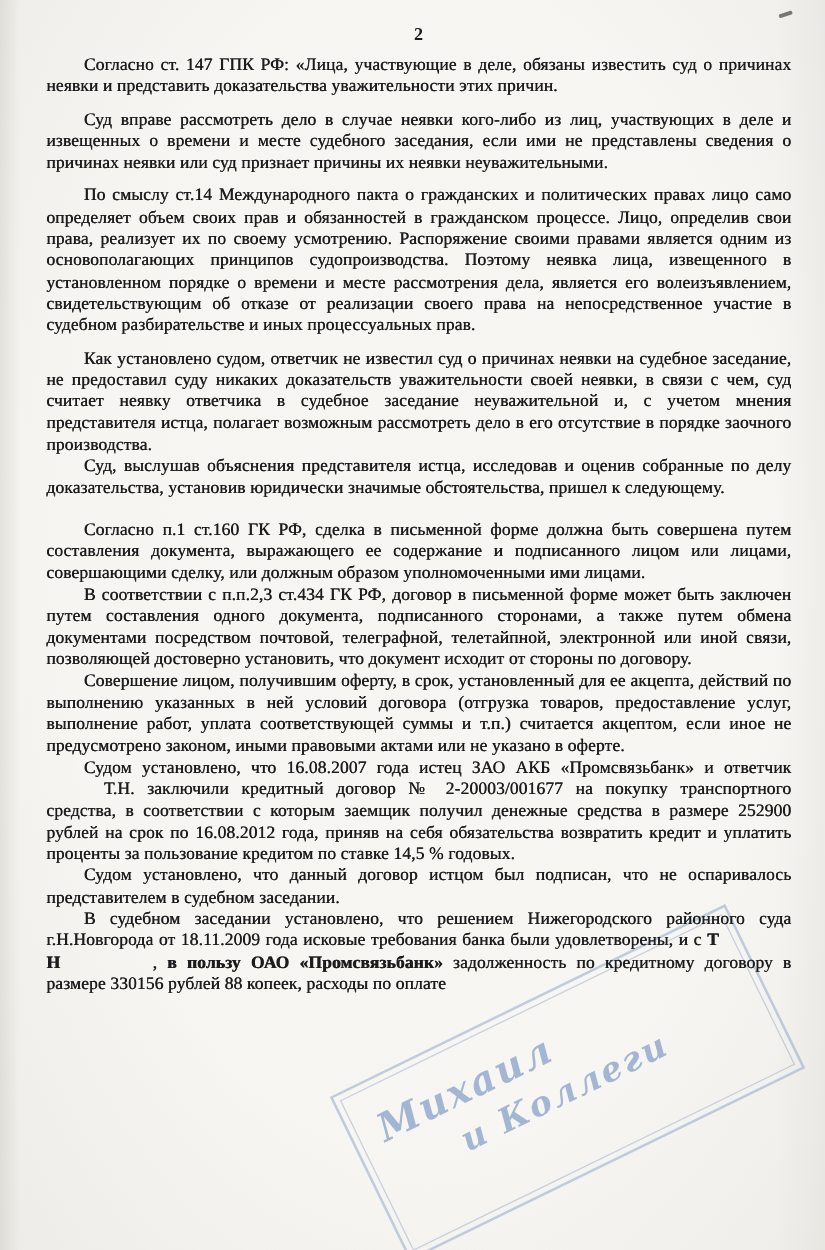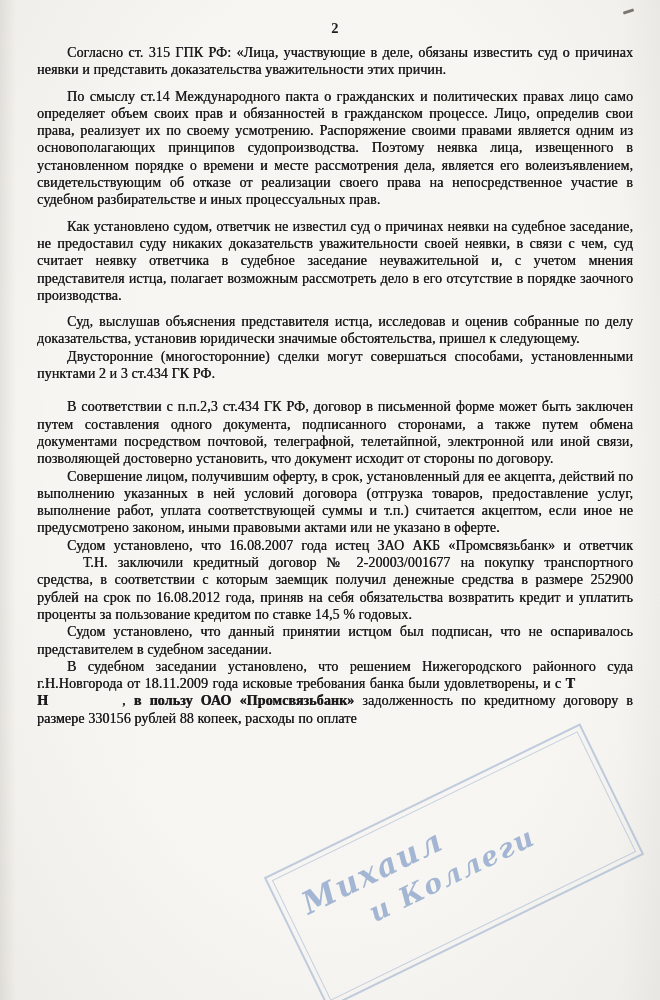--- a/index.html
+++ b/index.html
@@ -84,26 +84,27 @@
 
   <div class="watermark">
     <span class="wm-line wm-line1">Михаил</span>
     <span class="wm-line wm-line2">и Коллеги</span>
     <span class="wm-url"></span>
   </div>
 
   <div class="content">
     <div class="pagenum">2</div>
     <div>
-        <p><span>Согласно ст. 315 ГПК РФ: «Лица, участвующие в деле, обязаны известить суд о причинах неявки и представить доказательства уважительности этих причин.</span></p>
+        <p><span>Согласно ст. 147 ГПК РФ: «Лица, участвующие в деле, обязаны известить суд о причинах неявки и представить доказательства уважительности этих причин.</span></p>
+        <p><span>Суд вправе рассмотреть дело в случае неявки кого-либо из лиц, участвующих в деле и извещенных о времени и месте судебного заседания, если ими не представлены сведения о причинах неявки или суд признает причины их неявки неуважительными.</span></p>
         <p><span>По смыслу ст.14 Международного пакта о гражданских и политических правах лицо само определяет объем своих прав и обязанностей в гражданском процессе. Лицо, определив свои права, реализует их по своему усмотрению. Распоряжение своими правами является одним из основополагающих принципов судопроизводства. Поэтому неявка лица, извещенного в установленном порядке о времени и месте рассмотрения дела, является его волеизъявлением, свидетельствующим об отказе от реализации своего права на непосредственное участие в судебном разбирательстве и иных процессуальных прав.</span></p>
         <p><span>Как установлено судом, ответчик не известил суд о причинах неявки на судебное заседание, не предоставил суду никаких доказательств уважительности своей неявки, в связи с чем, суд считает неявку ответчика в судебное заседание неуважительной и, с учетом мнения представителя истца, полагает возможным рассмотреть дело в его отсутствие в порядке заочного производства.</span></p>
         <p><span>Суд, выслушав объяснения представителя истца, исследовав и оценив собранные по делу доказательства, установив юридически значимые обстоятельства, пришел к следующему.</span></p>
-        <p><span>Двусторонние (многосторонние) сделки могут совершаться способами, установленными пунктами 2 и 3 ст.434 ГК РФ.</span></p>
+        <p><span>Согласно п.1 ст.160 ГК РФ, сделка в письменной форме должна быть совершена путем составления документа, выражающего ее содержание и подписанного лицом или лицами, совершающими сделку, или должным образом уполномоченными ими лицами.</span></p>
         <p><span>В соответствии с п.п.2,3 ст.434 ГК РФ, договор в письменной форме может быть заключен путем составления одного документа, подписанного сторонами, а также путем обмена документами посредством почтовой, телеграфной, телетайпной, электронной или иной связи, позволяющей достоверно установить, что документ исходит от стороны по договору.</span></p>
         <p><span>Совершение лицом, получившим оферту, в срок, установленный для ее акцепта, действий по выполнению указанных в ней условий договора (отгрузка товаров, предоставление услуг, выполнение работ, уплата соответствующей суммы и т.п.) считается акцептом, если иное не предусмотрено законом, иными правовыми актами или не указано в оферте.</span></p>
         <p><span>Судом установлено, что 16.08.2007 года истец ЗАО АКБ «Промсвязьбанк» и ответчик </span><span class="gap" style="width: 46px;"></span><span>Т.Н. заключили кредитный договор № 2-20003/001677 на покупку транспортного средства, в соответствии с которым заемщик получил денежные средства в размере 252900 рублей на срок по 16.08.2012 года, приняв на себя обязательства возвратить кредит и уплатить проценты за пользование кредитом по ставке 14,5 % годовых.</span></p>
-        <p><span>Судом установлено, что данный принятии истцом был подписан, что не оспаривалось представителем в судебном заседании.</span></p>
+        <p><span>Судом установлено, что данный договор истцом был подписан, что не оспаривалось представителем в судебном заседании.</span></p>
         <p><span>В судебном заседании установлено, что решением Нижегородского районного суда г.Н.Новгорода от 18.11.2009 года исковые требования банка были удовлетворены, и с </span><span class="b">Т</span><span class="gap" style="width: 58px;"></span><span class="b">Н</span><span class="gap" style="width: 74px;"></span><span>, </span><span class="b">в пользу ОАО «Промсвязьбанк»</span><span> задолженность по кредитному договору в размере 330156 рублей 88 копеек, расходы по оплате</span></p>
       </div>
   </div>
 
 </div>
 
 </body></html>

